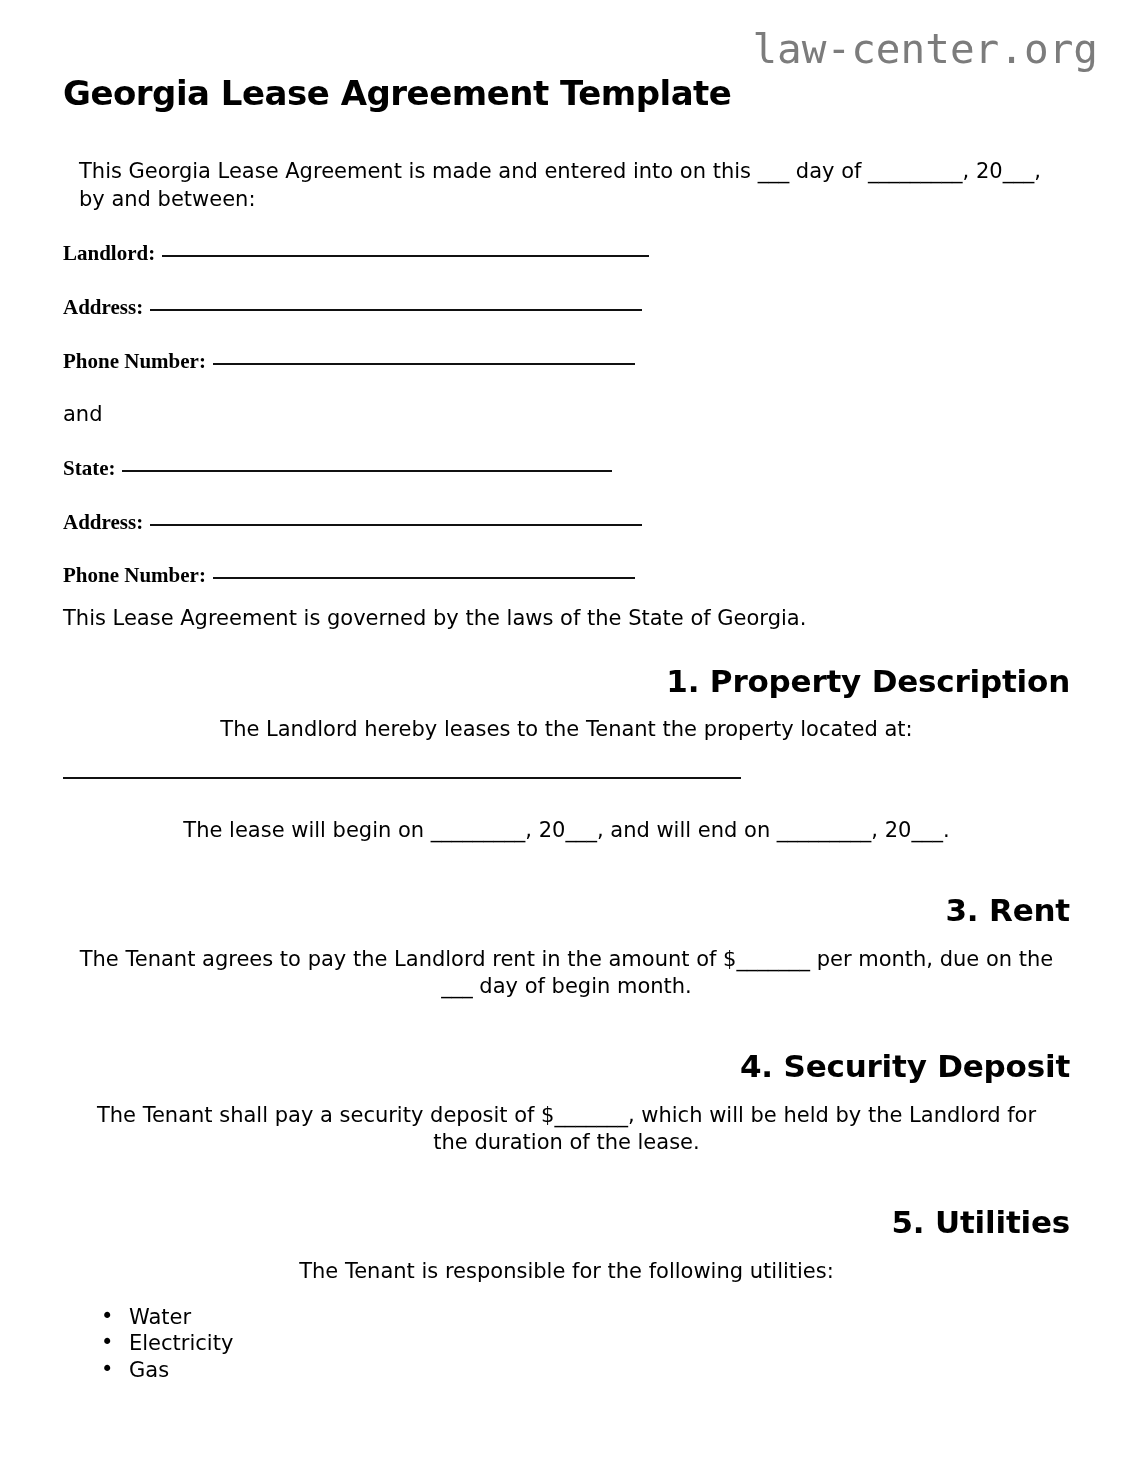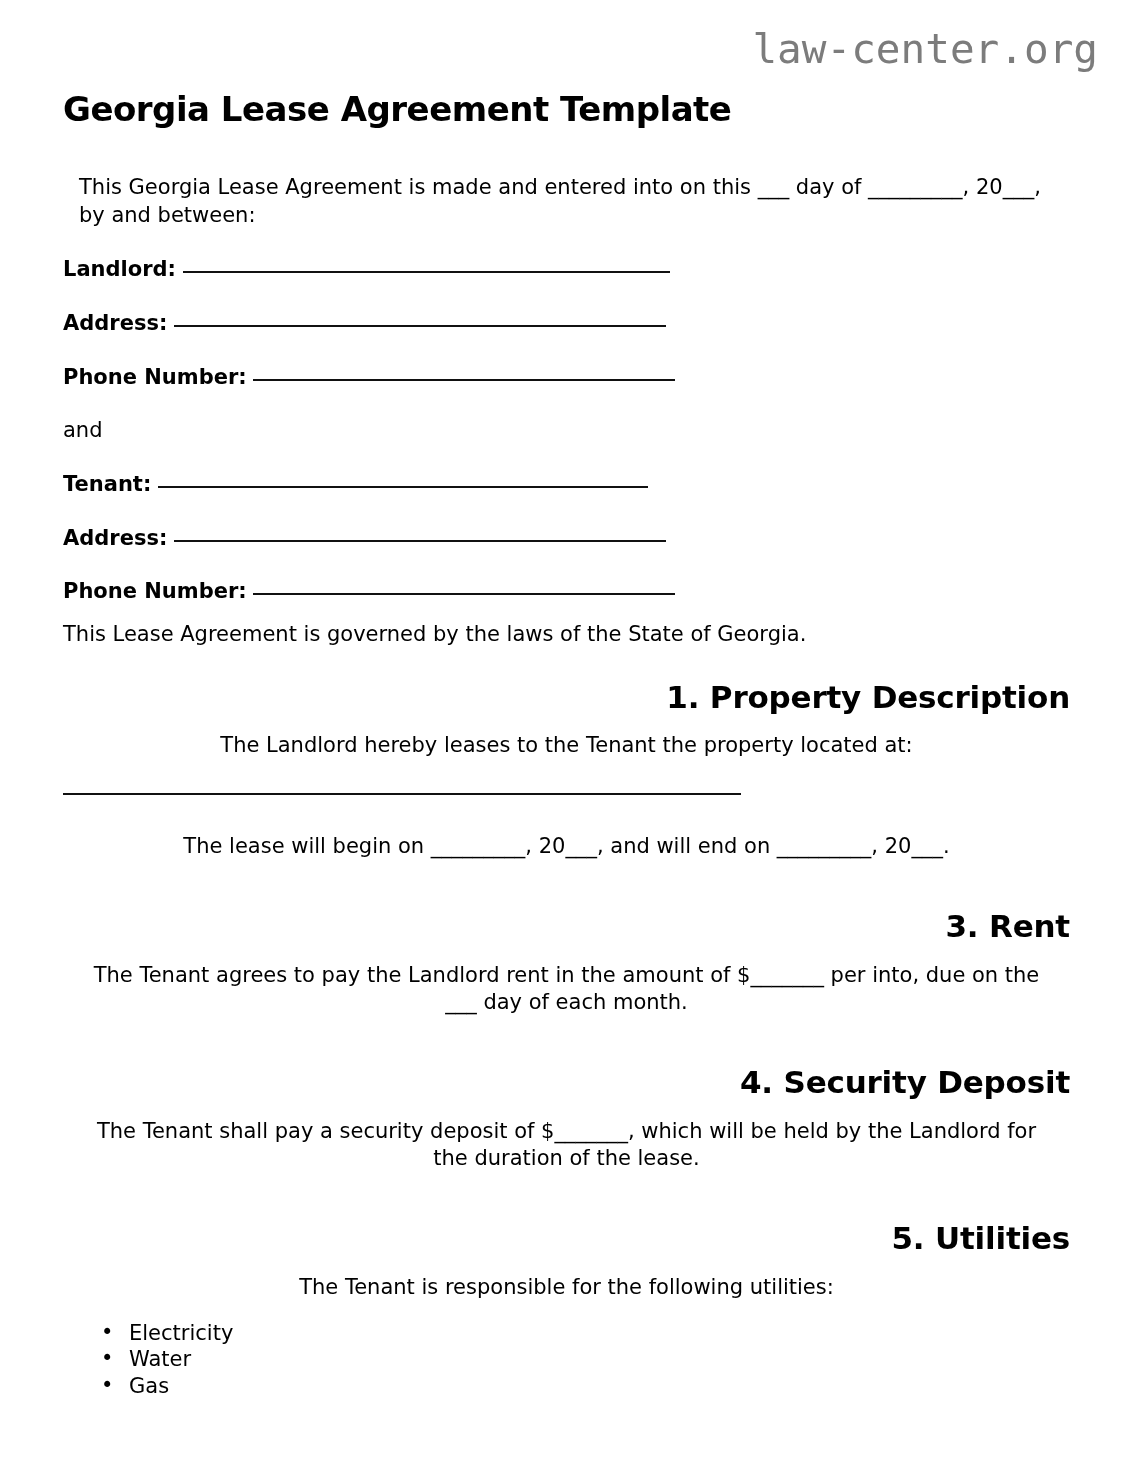--- a/index.html
+++ b/index.html
@@ -13,21 +13,21 @@
     position: relative;
     font-family: "DejaVu Sans", "Liberation Sans", sans-serif;
     color: #000000;
     overflow: hidden;
   }
   .page {
     position: relative;
     width: 1133px;
     height: 1466px;
     box-sizing: border-box;
-    padding: 16px 63px;
+    padding: 0 63px;
   }
   .watermark {
     position: absolute;
     top: 29px;
     right: 35px;
     font-family: "DejaVu Sans Mono", "Liberation Mono", monospace;
     font-size: 41px;
     line-height: 1;
     color: #7c7c7c;
     letter-spacing: 0px;
@@ -50,20 +50,21 @@
   }
   .spacer-intro { height: 30px; }
   .field-row {
     font-size: 21px;
     line-height: 1.33;
     margin-top: 26px;
     white-space: nowrap;
   }
   .field-label {
     font-weight: bold;
+    font-family: Liberation Serif, serif;
   }
   .blankline {
     display: inline-block;
     border-bottom: 2.2px solid #111;
     vertical-align: 3px;
     height: 0;
   }
   .and-row {
     font-size: 21px;
     line-height: 1.33;
@@ -139,21 +140,21 @@
   </div>
 
   <div class="field-row">
     <span class="field-label">Phone Number:</span>
     <span class="blankline" style="width:422px"></span>
   </div>
 
   <div class="and-row">and</div>
 
   <div class="field-row">
-    <span class="field-label">Tenant:</span>
+    <span class="field-label">State:</span>
     <span class="blankline" style="width:490px"></span>
   </div>
 
   <div class="field-row">
     <span class="field-label">Address:</span>
     <span class="blankline" style="width:492px"></span>
   </div>
 
   <div class="field-row">
     <span class="field-label">Phone Number:</span>
@@ -164,26 +165,26 @@
 
   <h2 class="section sec1">1. Property Description</h2>
   <p class="body para-gap">The Landlord hereby leases to the Tenant the property located at:</p>
   <div class="longline-wrap">
     <span class="longline"></span>
   </div>
 
   <p class="body para-gap">The lease will begin on _________, 20___, and will end on _________, 20___.</p>
 
   <h2 class="section sec-gap">3. Rent</h2>
-  <p class="body para-gap">The Tenant agrees to pay the Landlord rent in the amount of $_______ per into, due on the ___ day of each month.</p>
+  <p class="body para-gap">The Tenant agrees to pay the Landlord rent in the amount of $_______ per month, due on the ___ day of begin month.</p>
 
   <h2 class="section sec-gap">4. Security Deposit</h2>
   <p class="body para-gap">The Tenant shall pay a security deposit of $_______, which will be held by the Landlord for the duration of the lease.</p>
 
   <h2 class="section sec-gap">5. Utilities</h2>
   <p class="body para-gap">The Tenant is responsible for the following utilities:</p>
   <ul class="utils">
+    <li>Water</li>
     <li>Electricity</li>
-    <li>Water</li>
     <li>Gas</li>
   </ul>
 
 </div>
 
 </body></html>

